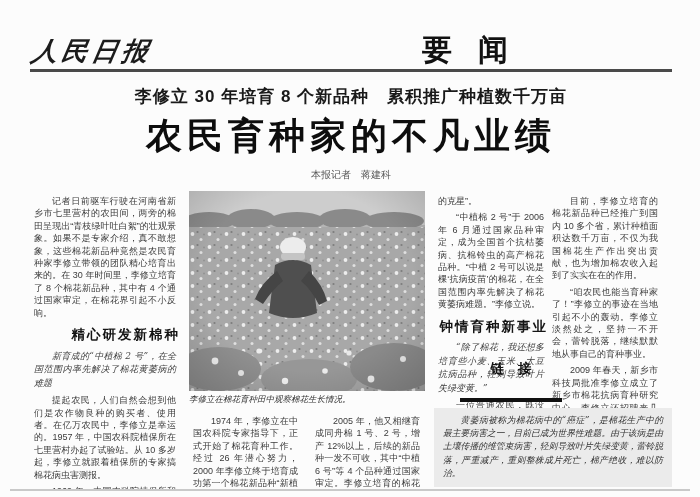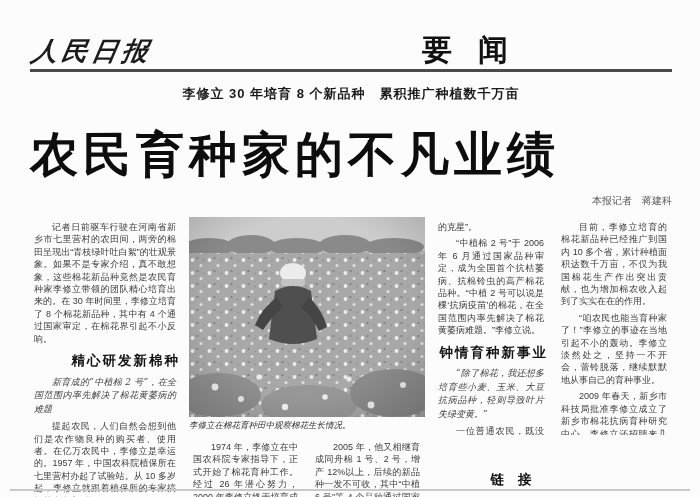--- a/index.html
+++ b/index.html
@@ -17,43 +17,43 @@
     font-family:"DejaVu Serif", serif; font-style:italic; font-weight:bold;
     font-size:26px; letter-spacing:4px; transform:skewX(-10deg); color:#1c1c1c;
   }
   .section-title{
     position:absolute; left:392px; top:2px;
     font-size:30px; font-weight:bold; letter-spacing:26px; color:#111;
     white-space:nowrap;
   }
   .header-rule{height:3px; background:#4a4a4a; margin-top:1px;}
 
-  .subtitle{text-align:center; font-weight:bold; font-size:13px; letter-spacing:1px; margin-top:13px; color:#1a1a1a;}
-  .headline{font-weight:900; font-size:48px; letter-spacing:5px; margin-top:20px; color:#0d0d0d; white-space:nowrap;}
-  .byline{text-align:right; font-size:10px; color:#565656; margin-top:7px; font-family:"DejaVu Serif", serif;}
+  .subtitle{text-align:center; font-weight:bold; font-size:17px; letter-spacing:1px; margin-top:13px; color:#1a1a1a;}
+  .headline{text-align:center; font-weight:900; font-size:36px; letter-spacing:5px; margin-top:4px; color:#0d0d0d; white-space:nowrap;}
+  .byline{text-align:center; font-size:10px; color:#565656; margin-top:7px; font-family:"DejaVu Serif", serif;}
 
   
   .body-row{display:flex; gap:9px; margin-top:9px; height:298px; overflow:hidden; text-align:justify;}
   .col{font-size:9px; line-height:1.38; color:#3a3a3a;}
   .col p{margin:4px; text-indent:2em;}
   .col p.noindent{text-indent:0;}
   .col-1{width:150px;}
   .mid-wrap{width:236px;}
   .right-wrap{width:238px; position:relative;}
 
   .sec-heading{text-align:right; font-weight:bold; font-size:13.5px; letter-spacing:2px; margin:7px 0 5px; color:#141414; text-indent:0;}
   .kai{font-family:"DejaVu Serif", serif; font-style:italic; color:#404040;}
   .intro{line-height:1.5; margin:1px 0 5px;}
 
   .photo{display:block; width:236px; height:200px; background:#b5b5b5;}
   .caption{font-size:8.5px; font-family:Liberation Serif, serif; color:#333; margin:3px 0 5px; text-align:left;}
   .mid-cols{display:flex; gap:9px;}
   .mid-col{width:113px;}
 
-  .right-cols{display:flex; gap:9px; height:218px; overflow:hidden;}
+  .right-cols{display:flex; height:218px; overflow:hidden;}
   .right-col{width:114px;}
 
   .link-sec{position:absolute; left:0; right:0; bottom:2px;}
   .link-head{
     width:102px; margin-left:26px; text-align:center;
     font-weight:bold; font-size:13.5px; letter-spacing:14px; text-indent:14px;
     color:#111; border-bottom:4px solid #101010; padding-bottom:20px; white-space:nowrap;
   }
   .link-box{margin-top:6px; background:#ebebeb; padding:6px 9px 7px;}
   .link-box p{
@@ -157,20 +157,23 @@
           </div>
           <div class="col right-col">
             <p>目前，李修立培育的棉花新品种已经推广到国内 10 多个省，累计种植面积达数千万亩，不仅为我国棉花生产作出突出贡献，也为增加棉农收入起到了实实在在的作用。</p>
             <p>“咱农民也能当育种家了！”李修立的事迹在当地引起不小的轰动。李修立淡然处之，坚持一不开会，蕾铃脱落，继续默默地从事自己的育种事业。</p>
             <p>2009 年春天，新乡市科技局批准李修立成立了新乡市棉花抗病育种研究中心，李修立还招聘来几名大学毕业生，充实了育种科技队伍。</p>
 
           </div>
         </div>
         <div class="link-sec">
           <div class="link-head">链接</div>
+          <div class="link-box">
+            <p>黄萎病被称为棉花病中的“癌症”，是棉花生产中的最主要病害之一，目前已成为世界性难题。由于该病是由土壤传播的维管束病害，轻则导致叶片失绿变黄，蕾铃脱落，严重减产，重则整株成片死亡，棉产绝收，难以防治。</p>
+          </div>
         </div>
       </div>
 
     </div>
   </div>
 
   <div class="page-bottom-line"></div>
 </div>
 
 </body></html>

